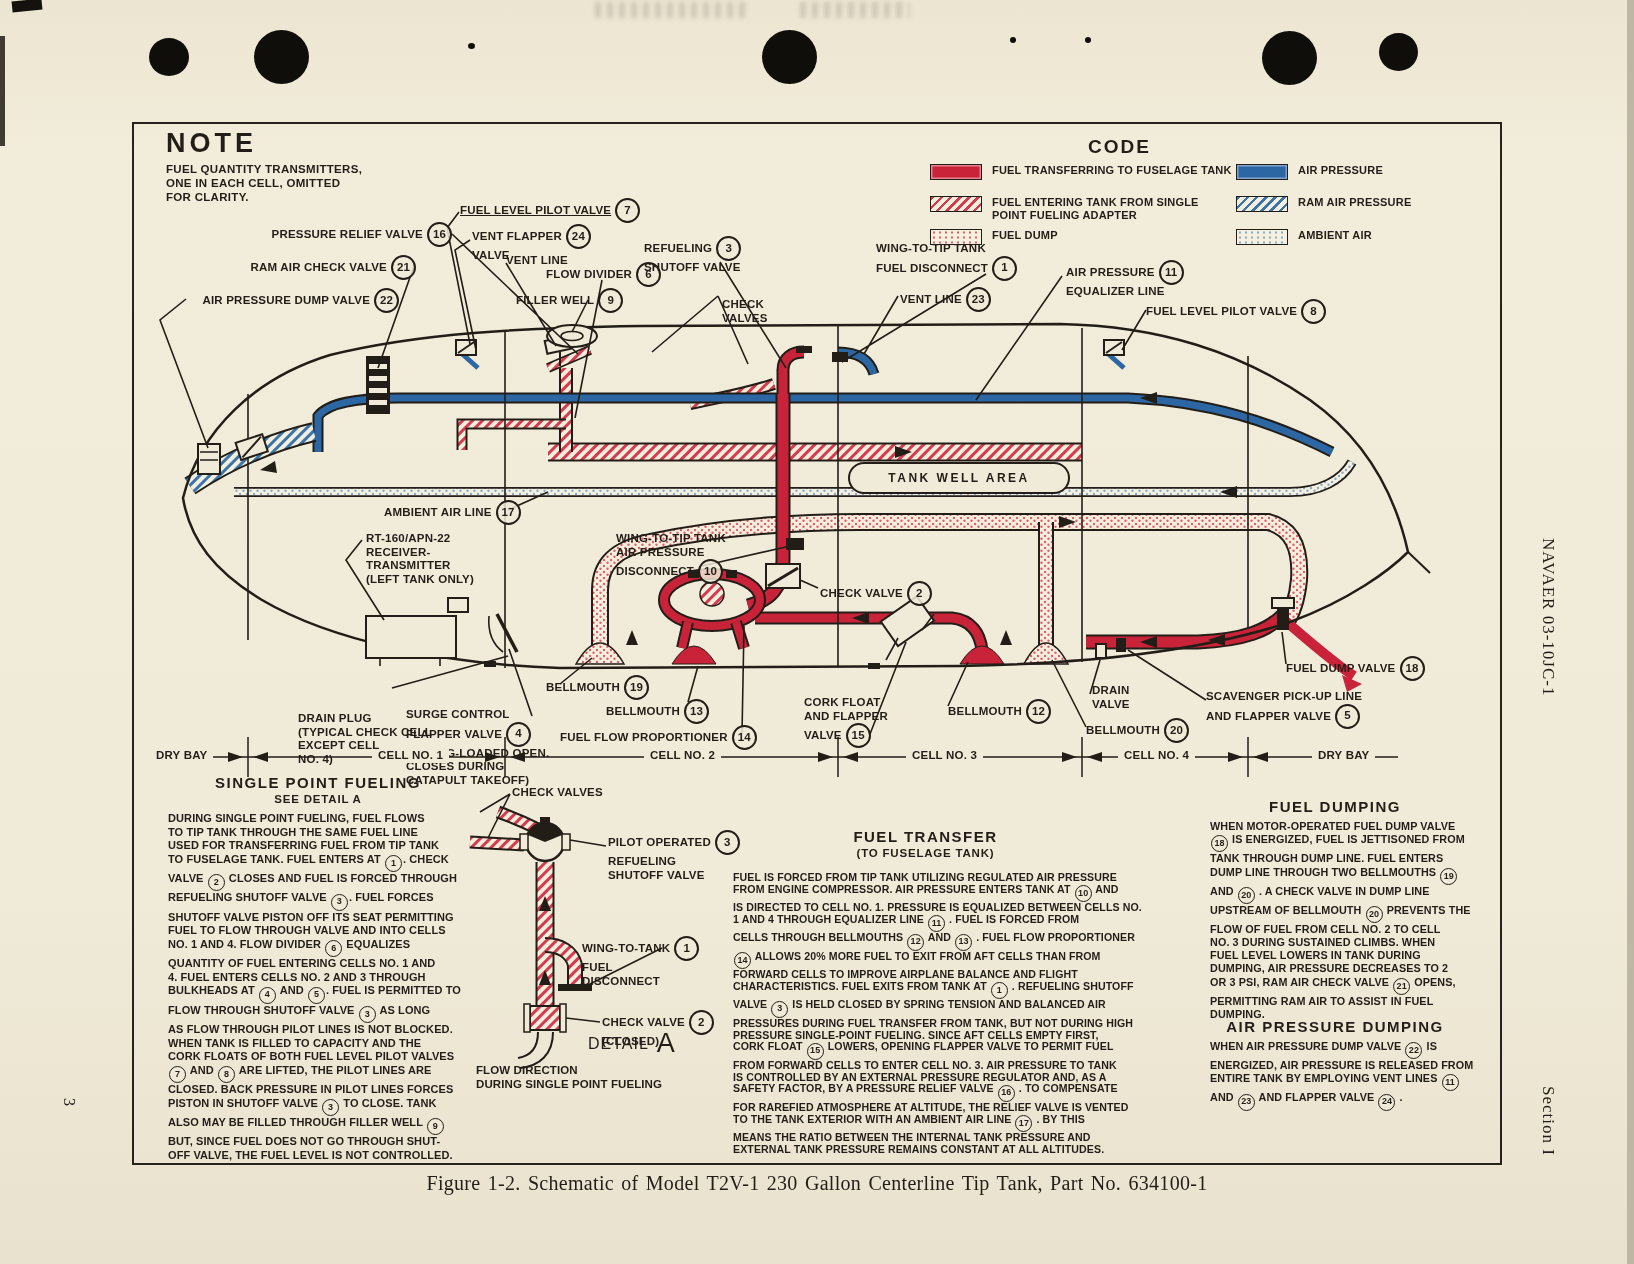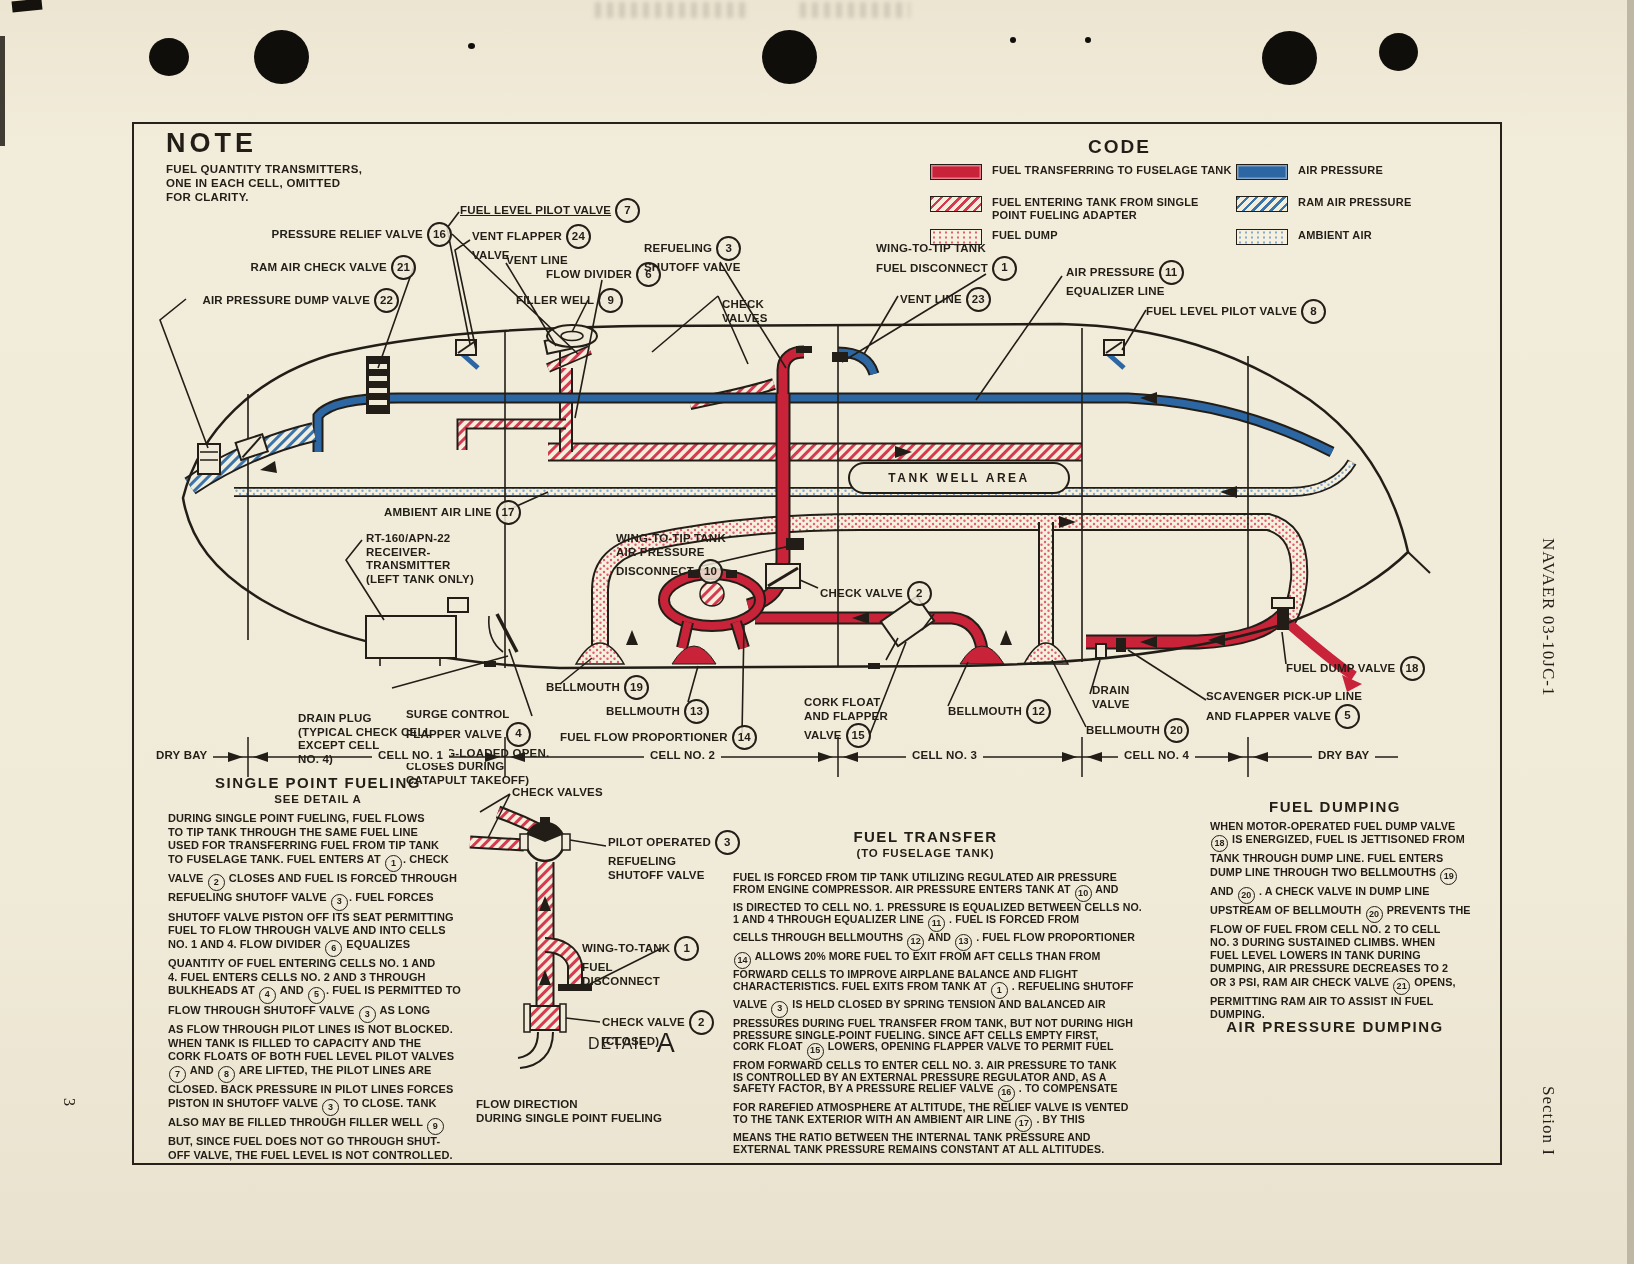--- a/index.html
+++ b/index.html
@@ -64,20 +64,21 @@
   <div class="dot" style="left:762px;top:30px;width:55px;height:54px;"></div>
   <div class="dot" style="left:1262px;top:31px;width:55px;height:54px;"></div>
   <div class="dot" style="left:1379px;top:33px;width:39px;height:38px;"></div>
   <div class="dot" style="left:468px;top:43px;width:7px;height:6px;"></div>
   <div class="dot" style="left:1010px;top:37px;width:6px;height:6px;"></div>
   <div class="dot" style="left:1085px;top:37px;width:6px;height:6px;"></div>
 
   <div class="vert" style="left:1538px;top:538px;">NAVAER 03-10JC-1</div>
   <div class="vert" style="left:1538px;top:1086px;">Section I</div>
   <div class="vert" style="left:60px;top:1098px;font-size:16px;">3</div>
+  <div class="caption">Figure 1-2.  Schematic of Model T2V-1 230 Gallon Centerline Tip Tank, Part No. 634100-1</div>
 
   <div class="frame"></div>
 
   <svg class="draw" width="1634" height="1264" viewBox="0 0 1634 1264">
     <defs>
       <pattern id="hr" patternUnits="userSpaceOnUse" width="7" height="7" patternTransform="rotate(45)">
         <rect width="7" height="7" fill="#f4eedd"></rect>
           <rect width="3" height="7" fill="#d53a4e"></rect>
       </pattern>
       <pattern id="dr" patternUnits="userSpaceOnUse" width="7" height="6">
@@ -415,19 +416,20 @@
   <div class="tbody" style="left:168px;top:812px;">DURING SINGLE POINT FUELING, FUEL FLOWS<br>TO TIP TANK THROUGH THE SAME FUEL LINE<br>USED FOR TRANSFERRING FUEL FROM TIP TANK<br>TO FUSELAGE TANK.  FUEL ENTERS AT <span class="circ">1</span>. CHECK<br>VALVE <span class="circ">2</span> CLOSES AND FUEL IS FORCED THROUGH<br>REFUELING SHUTOFF VALVE <span class="circ">3</span>.  FUEL FORCES<br>SHUTOFF VALVE PISTON OFF ITS SEAT PERMITTING<br>FUEL TO FLOW THROUGH VALVE AND INTO CELLS<br>NO. 1 AND 4.  FLOW DIVIDER <span class="circ">6</span> EQUALIZES<br>QUANTITY OF FUEL ENTERING CELLS NO. 1 AND<br>4.  FUEL ENTERS CELLS NO. 2 AND 3 THROUGH<br>BULKHEADS AT <span class="circ">4</span> AND <span class="circ">5</span>. FUEL IS PERMITTED TO<br>FLOW THROUGH SHUTOFF VALVE <span class="circ">3</span> AS LONG<br>AS FLOW THROUGH PILOT LINES IS NOT BLOCKED.<br>WHEN TANK IS FILLED TO CAPACITY AND THE<br>CORK FLOATS OF BOTH FUEL LEVEL PILOT VALVES<br><span class="circ">7</span> AND <span class="circ">8</span> ARE LIFTED, THE PILOT LINES ARE<br>CLOSED.  BACK PRESSURE IN PILOT LINES FORCES<br>PISTON IN SHUTOFF VALVE <span class="circ">3</span> TO CLOSE.  TANK<br>ALSO MAY BE FILLED THROUGH FILLER WELL <span class="circ">9</span><br>BUT, SINCE FUEL DOES NOT GO THROUGH SHUT-<br>OFF VALVE, THE FUEL LEVEL IS NOT CONTROLLED.</div>
 
   <div class="sec-h" style="left:733px;top:828px;width:385px;">FUEL TRANSFER</div>
   <div class="sec-sub" style="left:733px;top:847px;width:385px;">(TO FUSELAGE TANK)</div>
   <div class="tbody small" style="left:733px;top:872px;">FUEL IS FORCED FROM TIP TANK UTILIZING REGULATED AIR PRESSURE<br>FROM ENGINE COMPRESSOR.  AIR PRESSURE ENTERS TANK AT <span class="circ">10</span> AND<br>IS DIRECTED TO CELL NO. 1.  PRESSURE IS EQUALIZED BETWEEN CELLS NO.<br>1 AND 4 THROUGH EQUALIZER LINE <span class="circ">11</span> .  FUEL IS FORCED FROM<br>CELLS THROUGH BELLMOUTHS <span class="circ">12</span> AND <span class="circ">13</span> .  FUEL FLOW PROPORTIONER<br><span class="circ">14</span> ALLOWS 20% MORE FUEL TO EXIT FROM AFT CELLS THAN FROM<br>FORWARD CELLS TO IMPROVE AIRPLANE BALANCE AND FLIGHT<br>CHARACTERISTICS.  FUEL EXITS FROM TANK AT <span class="circ">1</span> .  REFUELING SHUTOFF<br>VALVE <span class="circ">3</span> IS HELD CLOSED BY SPRING TENSION AND BALANCED AIR<br>PRESSURES DURING FUEL TRANSFER FROM TANK, BUT NOT DURING HIGH<br>PRESSURE SINGLE-POINT FUELING.  SINCE AFT CELLS EMPTY FIRST,<br>CORK FLOAT <span class="circ">15</span> LOWERS, OPENING FLAPPER VALVE TO PERMIT FUEL<br>FROM FORWARD CELLS TO ENTER CELL NO. 3.  AIR PRESSURE TO TANK<br>IS CONTROLLED BY AN EXTERNAL PRESSURE REGULATOR AND, AS A<br>SAFETY FACTOR, BY A PRESSURE RELIEF VALVE <span class="circ">16</span> .  TO COMPENSATE<br>FOR RAREFIED  ATMOSPHERE AT ALTITUDE, THE RELIEF VALVE IS VENTED<br>TO THE TANK EXTERIOR WITH AN AMBIENT AIR LINE <span class="circ">17</span> .  BY THIS<br>MEANS THE RATIO BETWEEN THE INTERNAL TANK PRESSURE AND<br>EXTERNAL TANK PRESSURE REMAINS CONSTANT AT ALL ALTITUDES.</div>
 
   <div class="sec-h" style="left:1205px;top:798px;width:260px;">FUEL DUMPING</div>
   <div class="tbody mid" style="left:1210px;top:820px;">WHEN MOTOR-OPERATED FUEL DUMP VALVE<br><span class="circ">18</span> IS ENERGIZED, FUEL IS JETTISONED FROM<br>TANK THROUGH DUMP LINE.  FUEL ENTERS<br>DUMP LINE THROUGH TWO BELLMOUTHS <span class="circ">19</span><br>AND <span class="circ">20</span> .  A CHECK VALVE IN DUMP LINE<br>UPSTREAM OF BELLMOUTH <span class="circ">20</span> PREVENTS THE<br>FLOW OF FUEL FROM CELL NO. 2 TO CELL<br>NO. 3 DURING SUSTAINED CLIMBS.  WHEN<br>FUEL LEVEL LOWERS IN TANK DURING<br>DUMPING, AIR PRESSURE DECREASES TO 2<br>OR 3 PSI, RAM AIR CHECK VALVE <span class="circ">21</span> OPENS,<br>PERMITTING RAM AIR TO ASSIST IN FUEL<br>DUMPING.</div>
 
   <div class="sec-h" style="left:1205px;top:1018px;width:260px;">AIR PRESSURE DUMPING</div>
+  <div class="tbody mid" style="left:1210px;top:1040px;">WHEN AIR PRESSURE DUMP VALVE <span class="circ">22</span> IS<br>ENERGIZED, AIR PRESSURE IS RELEASED FROM<br>ENTIRE TANK BY EMPLOYING VENT LINES <span class="circ">11</span><br>AND <span class="circ">23</span> AND FLAPPER VALVE <span class="circ">24</span> .</div>
 
   <div class="detail-lab">
     <span class="w">DETAIL</span><span class="a">A</span>
   </div>
-  <div class="tbody" style="left:476px;top:1098px;font-size:11.5px;">FLOW DIRECTION<br>DURING SINGLE POINT FUELING</div>
+  <div class="tbody" style="left:476px;top:1064px;font-size:11.5px;">FLOW DIRECTION<br>DURING SINGLE POINT FUELING</div>
 
 </div>
 
 </body></html>

